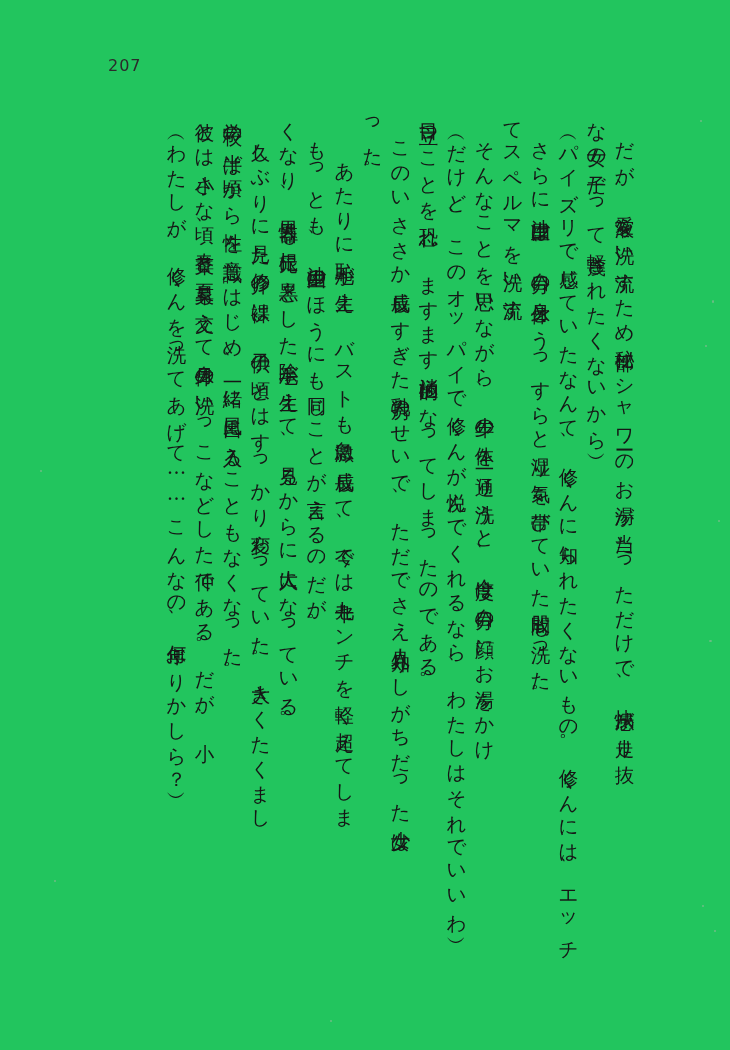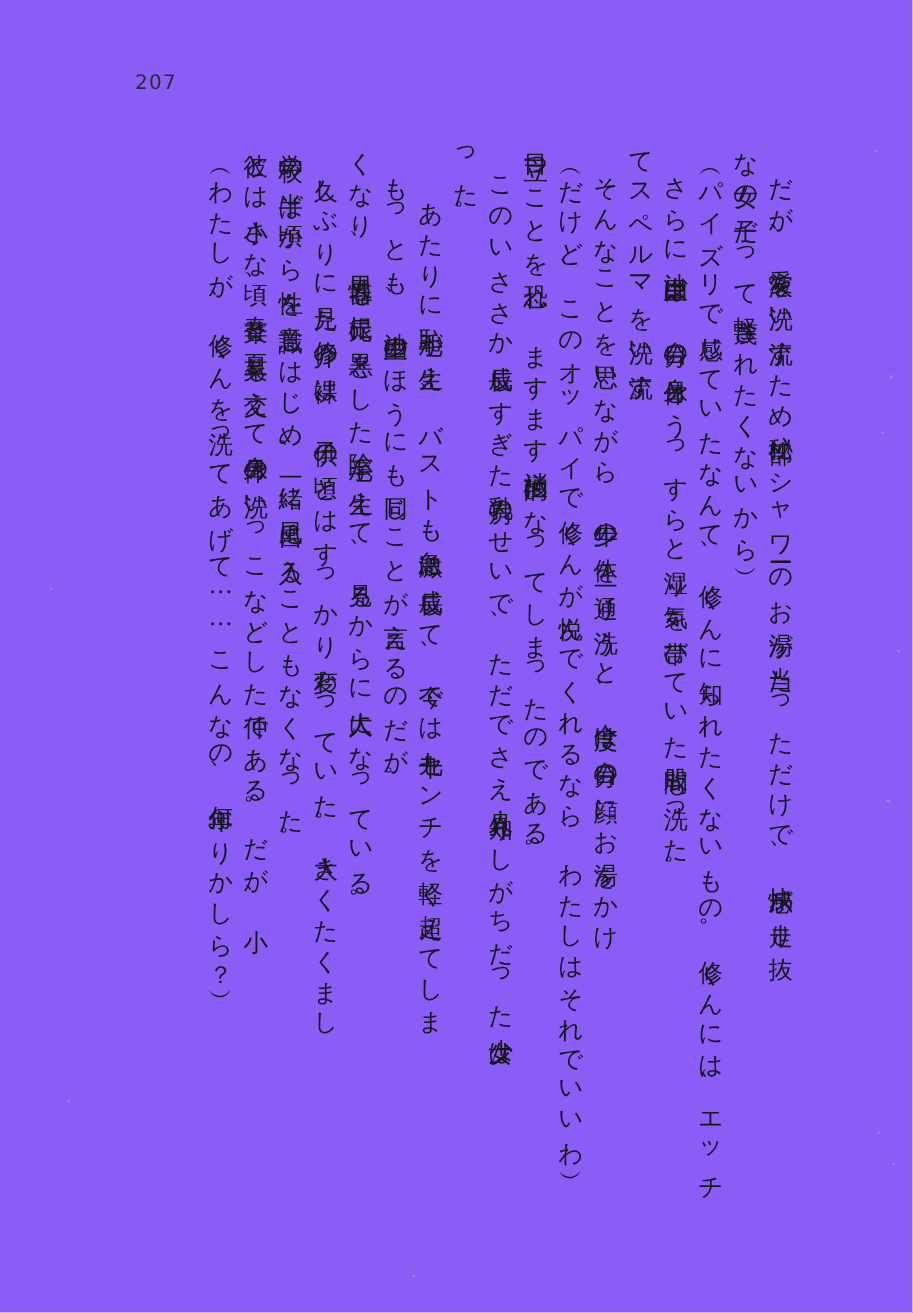--- a/index.html
+++ b/index.html
@@ -12,21 +12,21 @@
     height: 1050px;
     overflow: hidden;
     font-family: "DejaVu Serif", "Liberation Serif", serif;
     color: #1a1a1a;
     position: relative;
   }
 
   .page {
     position: absolute;
     inset: 0;
-    background: #8b5cf6;
+    background: #22c55e;
   }
 
   
   .speckle {
     position: absolute;
     inset: 0;
     pointer-events: none;
     opacity: 0.5;
   }
   .speckle span {

